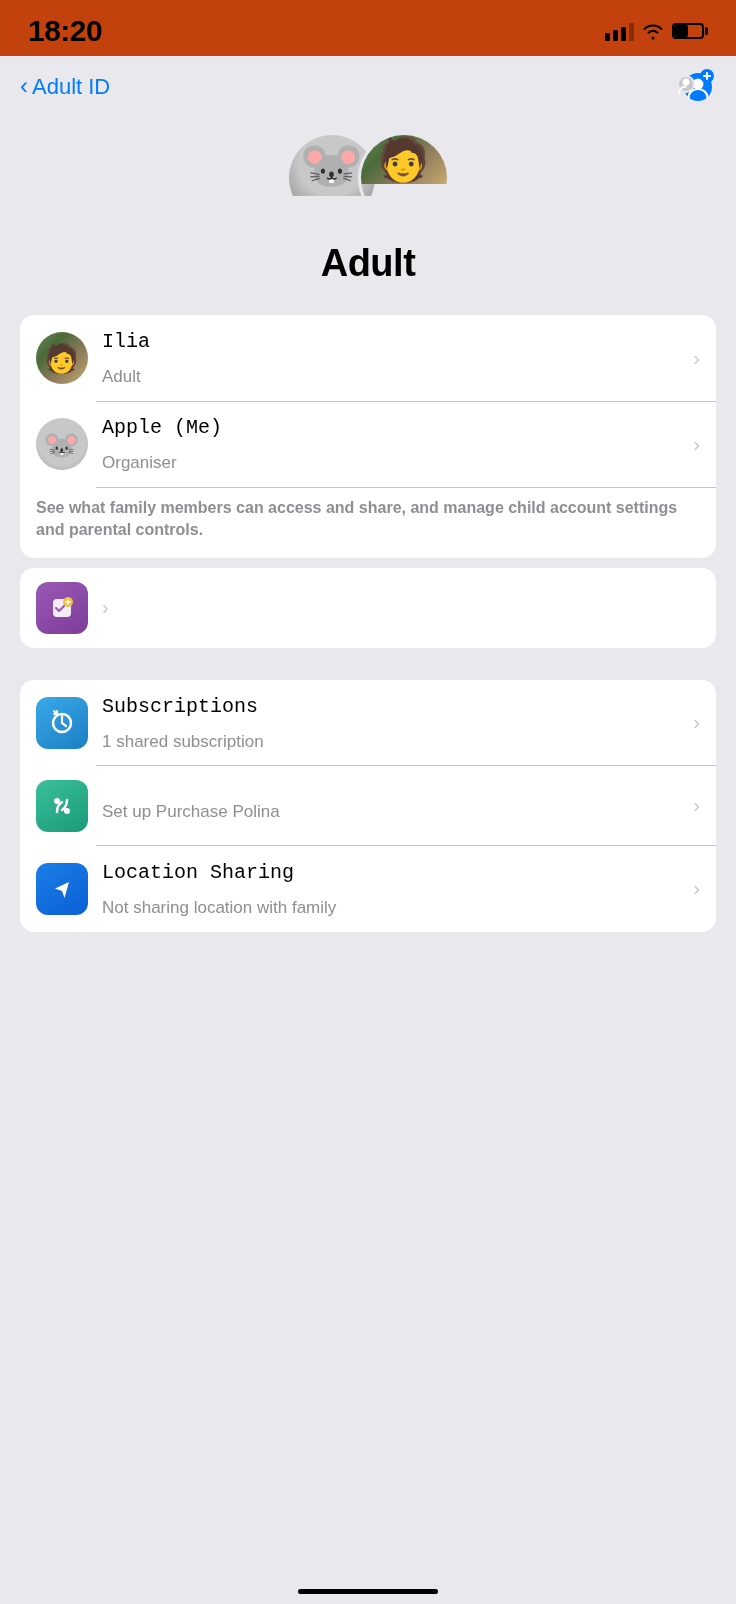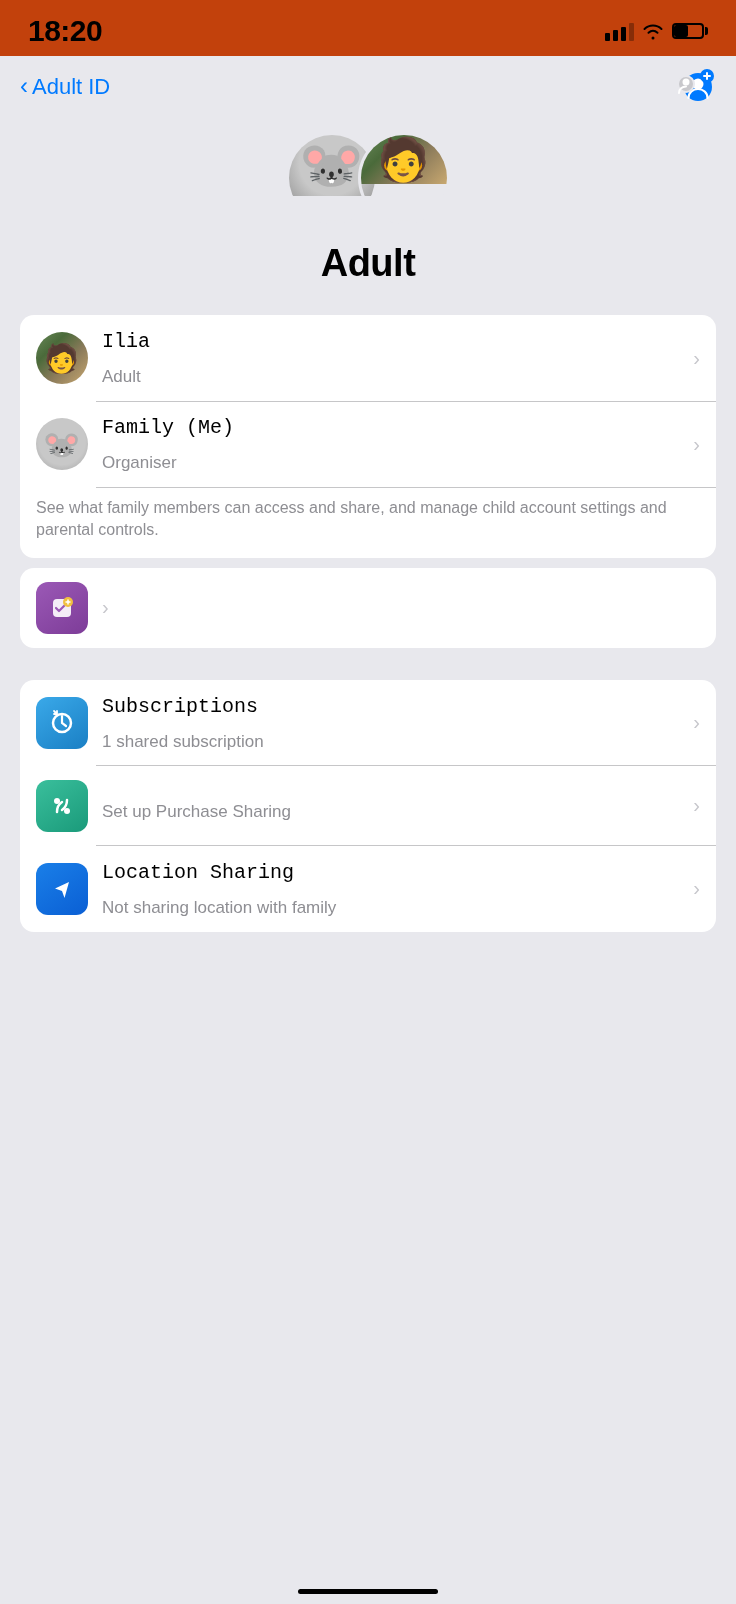--- a/index.html
+++ b/index.html
@@ -230,20 +230,21 @@
       color: #c7c7cc;
       font-size: 20px;
       font-weight: 500;
     }
 
     .description-text {
       font-size: 16px;
       color: #8e8e93;
       line-height: 1.4;
       padding: 10px 16px 16px 16px;
+      font-weight: bold;
     }
 
     
     .app-icon {
       width: 52px;
       height: 52px;
       border-radius: 12px;
       margin-right: 14px;
       flex-shrink: 0;
       display: flex;
@@ -356,21 +357,21 @@
       <div class="item-text">
         <div class="item-name">Ilia</div>
         <div class="item-subtitle">Adult</div>
       </div>
       <span class="chevron">›</span>
     </div>
 
     <div class="list-item">
       <div class="item-avatar-mouse item-avatar">🐭</div>
       <div class="item-text">
-        <div class="item-name">Family (Me)</div>
+        <div class="item-name">Apple (Me)</div>
         <div class="item-subtitle">Organiser</div>
       </div>
       <span class="chevron">›</span>
     </div>
 
     <div class="description-text">See what family members can access and share, and manage child account settings and parental controls.</div>
   </div>
 
   <div class="card">
     <div class="list-item">
@@ -408,21 +409,21 @@
     <div class="list-item">
       <div class="app-icon app-icon-purchase">
         <svg width="30" height="30" viewBox="0 0 30 30" fill="none">
           <path d="M10 21c0-4 2-8 5-10" stroke="white" stroke-width="2.5" stroke-linecap="round"></path>
           <path d="M20 9c0 4-2 8-5 10" stroke="white" stroke-width="2.5" stroke-linecap="round"></path>
           <circle cx="10" cy="10" r="3" fill="white"></circle>
           <circle cx="20" cy="20" r="3" fill="white"></circle>
         </svg>
       </div>
       <div class="item-text">
-        <div class="item-subtitle">Set up Purchase Sharing</div>
+        <div class="item-subtitle">Set up Purchase Polina</div>
       </div>
       <span class="chevron">›</span>
     </div>
 
     <div class="list-item">
       <div class="app-icon app-icon-location">
         <svg width="30" height="30" viewBox="0 0 30 30" fill="none">
           <path d="M22 8L8 14.5l7 2.5 2.5 7L22 8z" fill="white"></path>
         </svg>
       </div>

